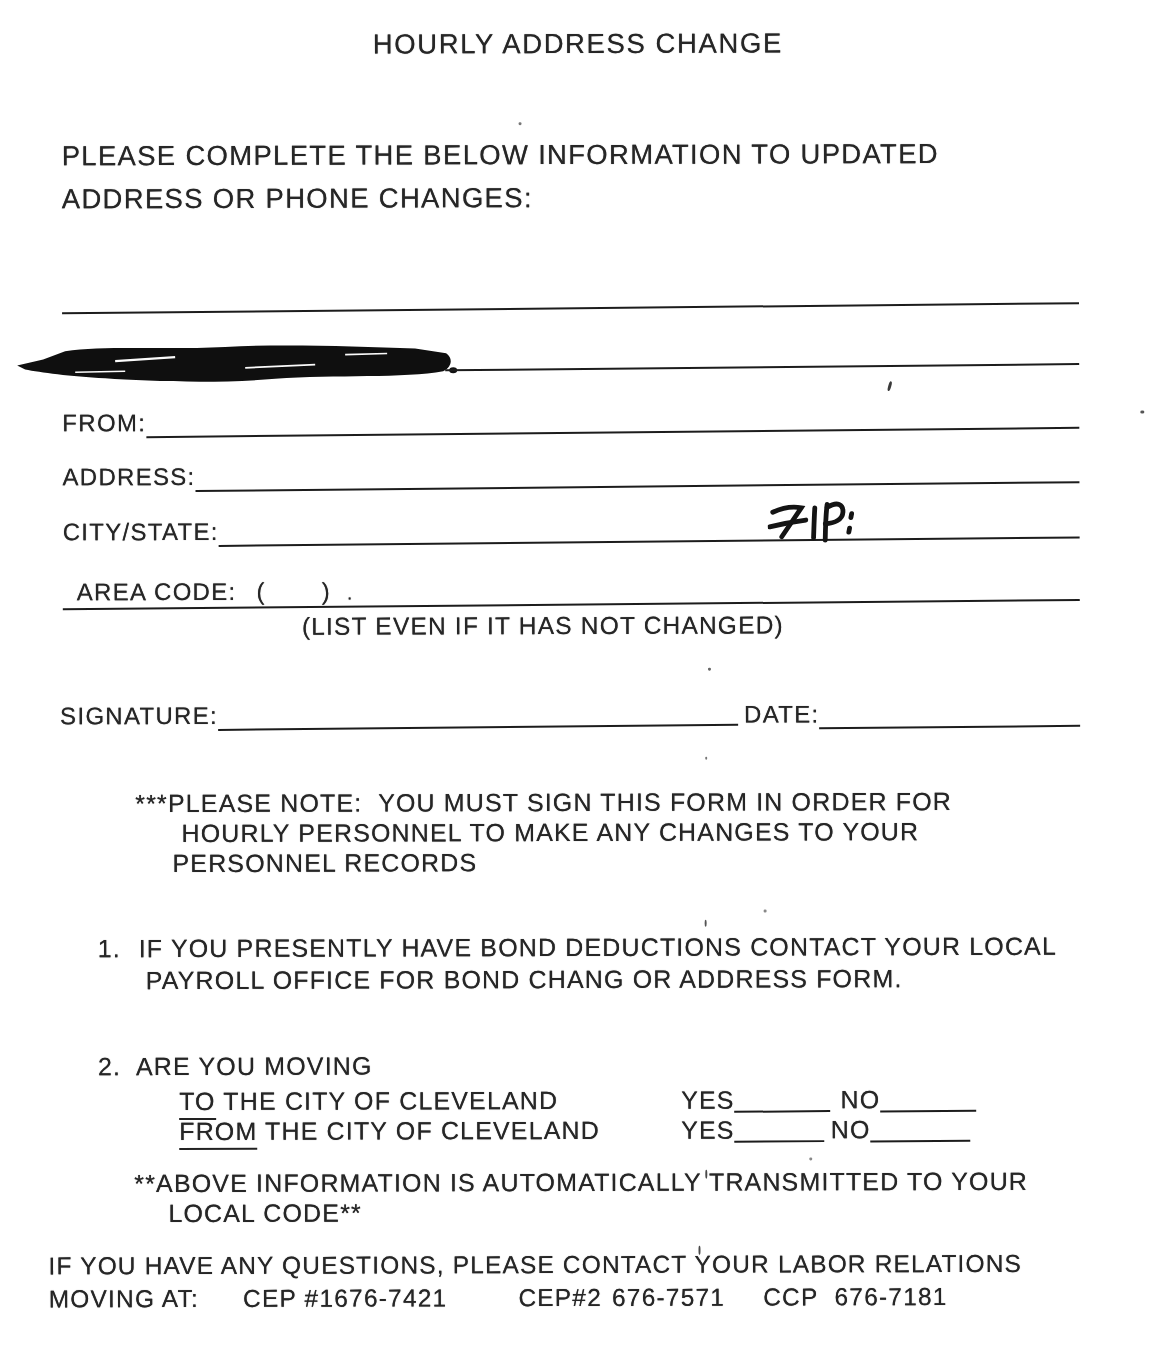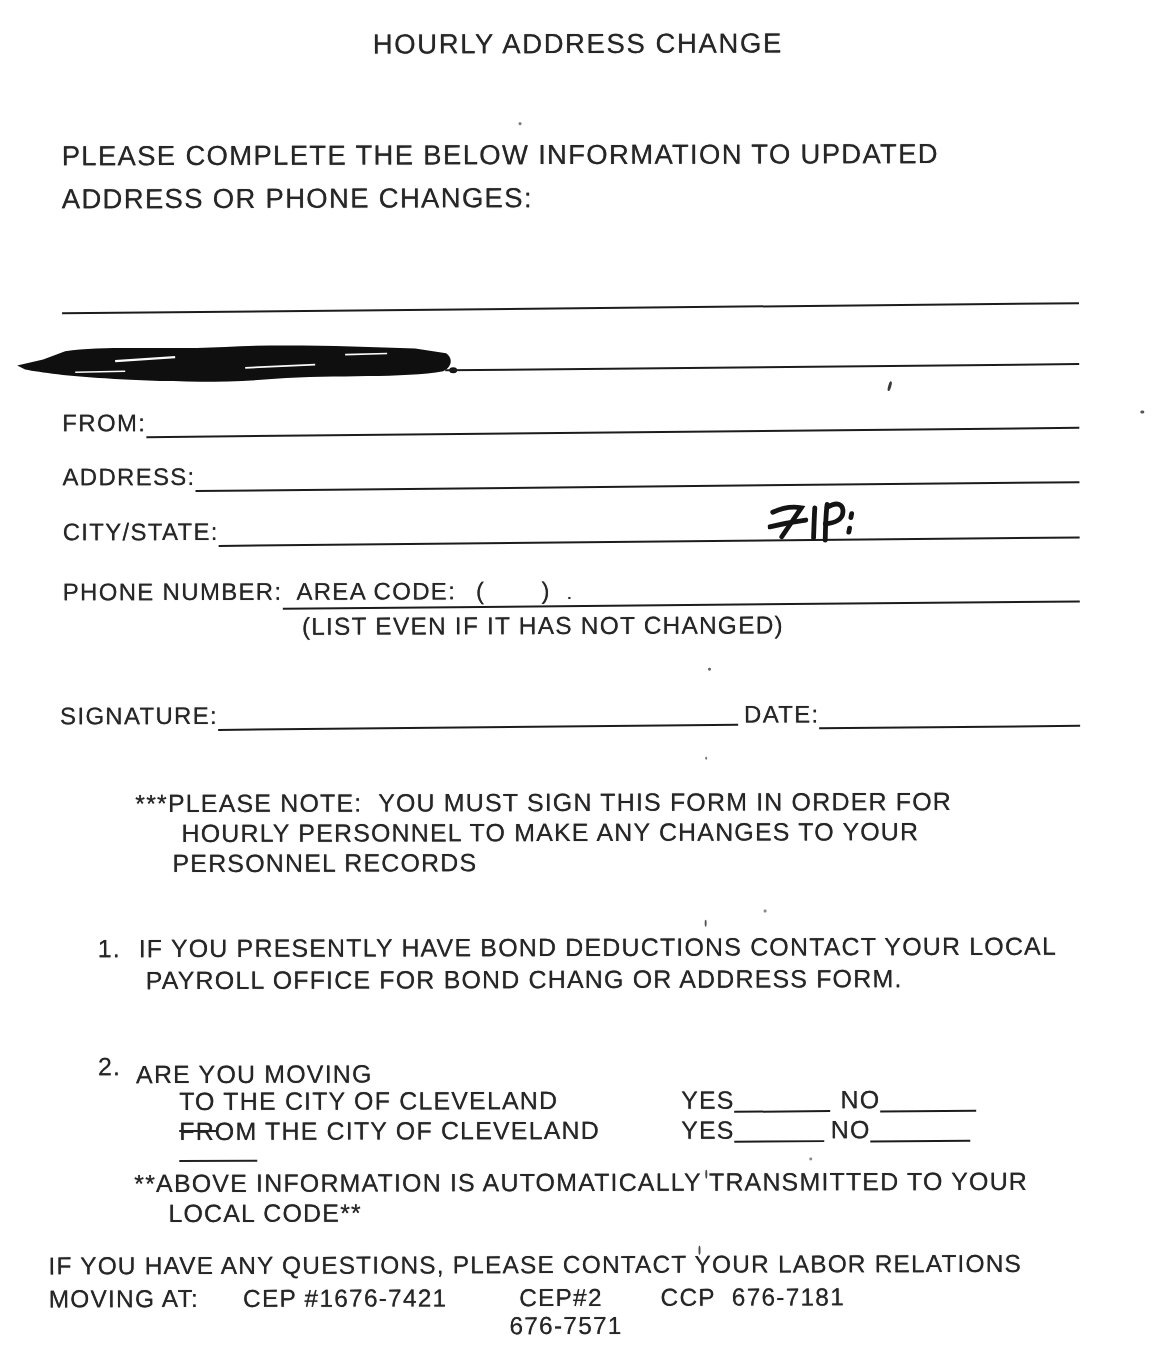--- a/index.html
+++ b/index.html
@@ -60,29 +60,29 @@
   .note-line,.item-line,.union-line,.footer-line{
     font-size:25px;letter-spacing:1.15px;white-space:pre-wrap;
   }
   .footer-line{font-size:24.5px;}
   .itemnum{font-size:25px;letter-spacing:1px;}
   .mrow{
     display:flex;align-items:baseline;
     font-size:25px;letter-spacing:1.15px;
   }
   .mlabel{width:502px;flex:0 0 auto;white-space:pre-wrap;}
-  .uline{border-bottom:2.6px solid #222;padding-bottom:15px;}
+  .uline{border-bottom:2.6px solid #222;padding-bottom:3px;}
   .ynlbl{flex:0 0 auto;white-space:pre-wrap;}
   .blank{
     display:inline-block;flex:0 0 auto;height:24px;
     border-bottom:2.6px solid #1c1c1c;
     transform:translateY(4px) rotate(-0.3deg);
   }
   .footer2{display:flex;align-items:baseline;font-size:24.5px;letter-spacing:1.2px;}
-  .contact{display:flex;align-items:center;}
+  .contact{display:flex;align-items:flex-start;}
   
   .artifact{position:absolute;background:#555;border-radius:45%;}
 </style>
 </head>
 <body>
 
 <div class="page">
 
   <div class="abs title scantext">HOURLY ADDRESS CHANGE</div>
 
@@ -128,21 +128,20 @@
       <path d="M2,27 C12,25 26,23 40,22"></path>
       <path d="M50,10 C49,18 48,30 47,41"></path>
       <path d="M63,7 C61,18 60,30 59,44"></path>
       <path d="M63,10 C74,4 80,8 79,16 C78,24 69,27 60,27"></path>
       <path d="M88,18 L87,22"></path>
       <path d="M85,33 L84,37"></path>
     </svg>
   </div>
 
   <div class="abs frow scantext" style="left:63px;top:577px;width:1017px;">
-    <span class="lbl">PHONE NUMBER:</span>
     <span class="acgroup" style="margin-left:14px;">
       <span class="lbl">AREA CODE:</span>
       <span class="lbl" style="margin-left:20px;">(</span>
       <span class="lbl" style="margin-left:56px;">)</span>
       <span class="lbl" style="margin-left:16px;font-size:19px;">.</span>
     </span>
   </div>
   <div class="abs phone-note scantext" style="left:302px;top:612px;">(LIST EVEN IF IT HAS NOT CHANGED)</div>
 
   <div class="abs frow scantext" style="left:60px;top:701px;width:1020px;">
@@ -154,21 +153,21 @@
 
   <div class="abs note-line scantext" style="left:135px;top:788px;">***PLEASE NOTE:  YOU MUST SIGN THIS FORM IN ORDER FOR</div>
   <div class="abs note-line scantext" style="left:181px;top:818px;">HOURLY PERSONNEL TO MAKE ANY CHANGES TO YOUR</div>
   <div class="abs note-line scantext" style="left:172px;top:848px;">PERSONNEL RECORDS</div>
 
   <div class="abs itemnum scantext" style="left:97px;top:933px;">1.</div>
   <div class="abs item-line scantext" style="left:138px;top:933px;">IF YOU PRESENTLY HAVE BOND DEDUCTIONS CONTACT YOUR LOCAL</div>
   <div class="abs item-line scantext" style="left:145px;top:965px;">PAYROLL OFFICE FOR BOND CHANG OR ADDRESS FORM.</div>
 
   <div class="abs itemnum scantext" style="left:97px;top:1051px;">2.</div>
-  <div class="abs item-line scantext" style="left:135px;top:1051px;margin-top:8px;">ARE YOU MOVING</div>
+  <div class="abs item-line scantext" style="left:135px;top:1051px;">ARE YOU MOVING</div>
 
   <div class="abs mrow scantext" style="left:178px;top:1083px;width:832px;">
     <span class="mlabel"><span class="uline">TO</span><span> THE CITY OF CLEVELAND</span></span>
     <span class="ynlbl">YES</span>
     <span class="blank" style="width:96px;"></span>
     <span class="ynlbl" style="margin-left:10px;">NO</span>
     <span class="blank" style="width:96px;"></span>
   </div>
 
   <div class="abs mrow scantext" style="left:178px;top:1113px;width:832px;">
@@ -182,21 +181,21 @@
   <div class="abs union-line scantext" style="left:133px;top:1168px;">**ABOVE INFORMATION IS AUTOMATICALLY TRANSMITTED TO YOUR</div>
   <div class="abs union-line scantext" style="left:167px;top:1198px;">LOCAL CODE**</div>
 
   <div class="abs footer-line scantext" style="left:47px;top:1251px;">IF YOU HAVE ANY QUESTIONS, PLEASE CONTACT YOUR LABOR RELATIONS</div>
   <div class="abs footer2 scantext" style="left:47px;top:1284px;">
     <span>MOVING AT:</span>
     <span class="contact" style="margin-left:44px;">
       <span>CEP #1</span>
       <span style="">676-7421</span>
     </span>
-    <span class="contact" style="margin-left:52px;flex-direction:column;">
+    <span class="contact" style="margin-left:71px;">
       <span>CEP#2</span>
       <span style="margin-left:10px;">676-7571</span>
     </span>
     <span class="contact" style="margin-left:38px;">
       <span>CCP</span>
       <span style="margin-left:16px;">676-7181</span>
     </span>
   </div>
 
   <div class="artifact" style="left:520px;top:122px;width:3px;height:3px;background:#777;"></div>

